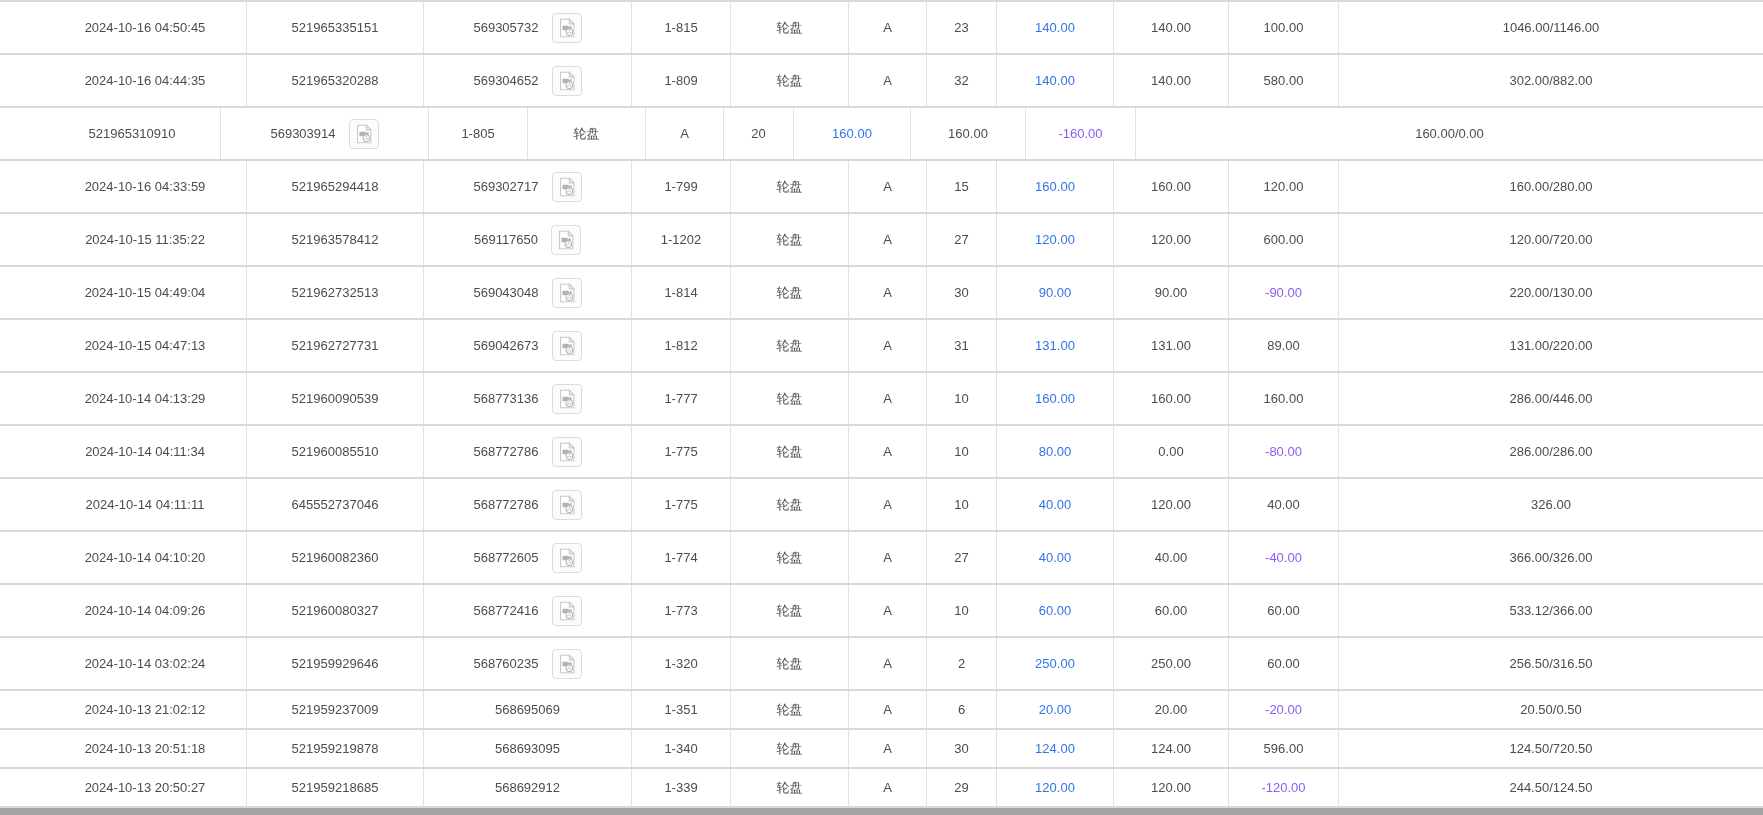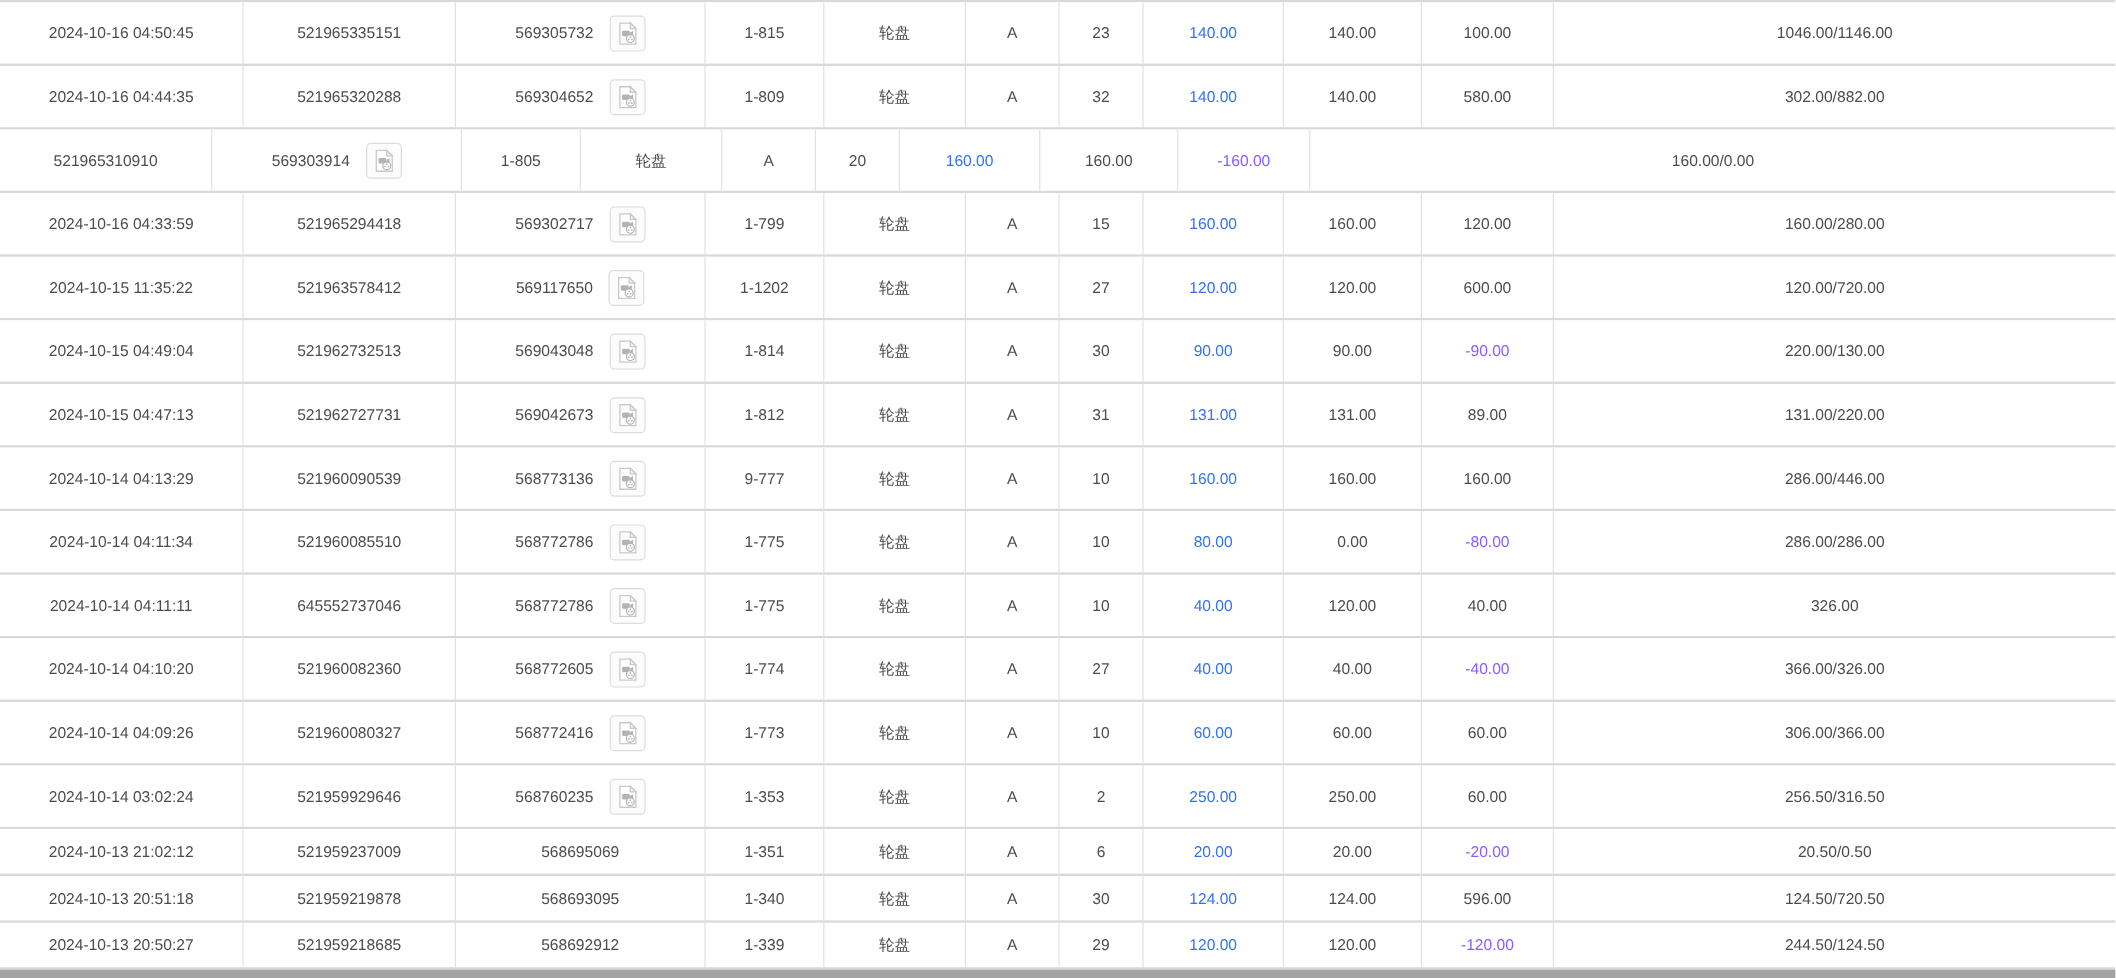--- a/index.html
+++ b/index.html
@@ -5,21 +5,21 @@
   * { margin:0; padding:0; box-sizing:border-box; }
   html,body { width:1763px; height:815px; overflow:hidden; background:#fff;
     font-family:"Liberation Sans","DejaVu Sans",sans-serif; }
   .table-wrap { position:relative; width:1763px; height:815px; border-top:2px solid #d9d9d9; }
   .grid-row { display:flex; width:1763px; border-bottom:2px solid #d9d9d9; background:#fff; }
   .grid-row.tall { height:53px; }
   .grid-row.short { height:39px; }
   .cell { display:flex; align-items:center; justify-content:center;
     border-right:1px solid #e2e2e2; font-size:13px; color:#4c4c4c;
     white-space:nowrap; overflow:hidden; }
-  .cell:first-child { border-left:none; }
+  .cell:first-child { border-left:none;margin-left:44px; }
   .c-time   { width:203px; }
   .c-order  { width:177px; }
   .c-round  { width:208px; gap:13px;text-align:center; }
   .c-roundno{ width:99px; }
   .c-game   { width:118px; }
   .c-table  { width:78px; }
   .c-result { width:70px; }
   .c-bet    { width:117px; }
   .c-valid  { width:115px; }
   .c-win    { width:110px; }
@@ -267,21 +267,21 @@
             <rect x="7" y="9.5" width="7" height="5" rx="1" fill="#b3b3b3"></rect>
             <path d="M14.2 11 L17 9.6 V14.4 L14.2 13 Z" fill="#b3b3b3"></path>
             <circle cx="14.5" cy="16.5" r="3.6" fill="#ffffff" stroke="#b3b3b3" stroke-width="1.1"></circle>
             <circle cx="14.5" cy="15" r="0.8" fill="#b3b3b3"></circle>
             <circle cx="13.1" cy="17.2" r="0.8" fill="#b3b3b3"></circle>
             <circle cx="15.9" cy="17.2" r="0.8" fill="#b3b3b3"></circle>
           </svg>
         </span>
       </span>
     </div>
-    <div class="cell c-roundno">9-777</div>
+    <div class="cell c-roundno">1-777</div>
     <div class="cell c-game">轮盘</div>
     <div class="cell c-table">A</div>
     <div class="cell c-result">10</div>
     <div class="cell c-bet">
       <span class="bet-link">160.00</span>
     </div>
     <div class="cell c-valid">160.00</div>
     <div class="cell c-win">160.00</div>
     <div class="cell c-bal">286.00/446.00</div>
   </div>
@@ -400,21 +400,21 @@
     </div>
     <div class="cell c-roundno">1-773</div>
     <div class="cell c-game">轮盘</div>
     <div class="cell c-table">A</div>
     <div class="cell c-result">10</div>
     <div class="cell c-bet">
       <span class="bet-link">60.00</span>
     </div>
     <div class="cell c-valid">60.00</div>
     <div class="cell c-win">60.00</div>
-    <div class="cell c-bal">306.00/366.00</div>
+    <div class="cell c-bal">533.12/366.00</div>
   </div>
       <div class="grid-row tall">
     <div class="cell c-time">2024-10-14 03:02:24</div>
     <div class="cell c-order">521959929646</div>
     <div class="cell c-round">
       <span>568760235</span>
       <span class="replay-btn">
         <span>
           <svg width="22" height="22" viewBox="0 0 24 24" fill="none">
             <path d="M5 2.5 H14.5 L19.5 7.5 V21.5 H5 Z" stroke="#c9c9c9" stroke-width="1.2" fill="#ffffff"></path>
@@ -422,21 +422,21 @@
             <rect x="7" y="9.5" width="7" height="5" rx="1" fill="#b3b3b3"></rect>
             <path d="M14.2 11 L17 9.6 V14.4 L14.2 13 Z" fill="#b3b3b3"></path>
             <circle cx="14.5" cy="16.5" r="3.6" fill="#ffffff" stroke="#b3b3b3" stroke-width="1.1"></circle>
             <circle cx="14.5" cy="15" r="0.8" fill="#b3b3b3"></circle>
             <circle cx="13.1" cy="17.2" r="0.8" fill="#b3b3b3"></circle>
             <circle cx="15.9" cy="17.2" r="0.8" fill="#b3b3b3"></circle>
           </svg>
         </span>
       </span>
     </div>
-    <div class="cell c-roundno">1-353</div>
+    <div class="cell c-roundno">1-320</div>
     <div class="cell c-game">轮盘</div>
     <div class="cell c-table">A</div>
     <div class="cell c-result">2</div>
     <div class="cell c-bet">
       <span class="bet-link">250.00</span>
     </div>
     <div class="cell c-valid">250.00</div>
     <div class="cell c-win">60.00</div>
     <div class="cell c-bal">256.50/316.50</div>
   </div>

